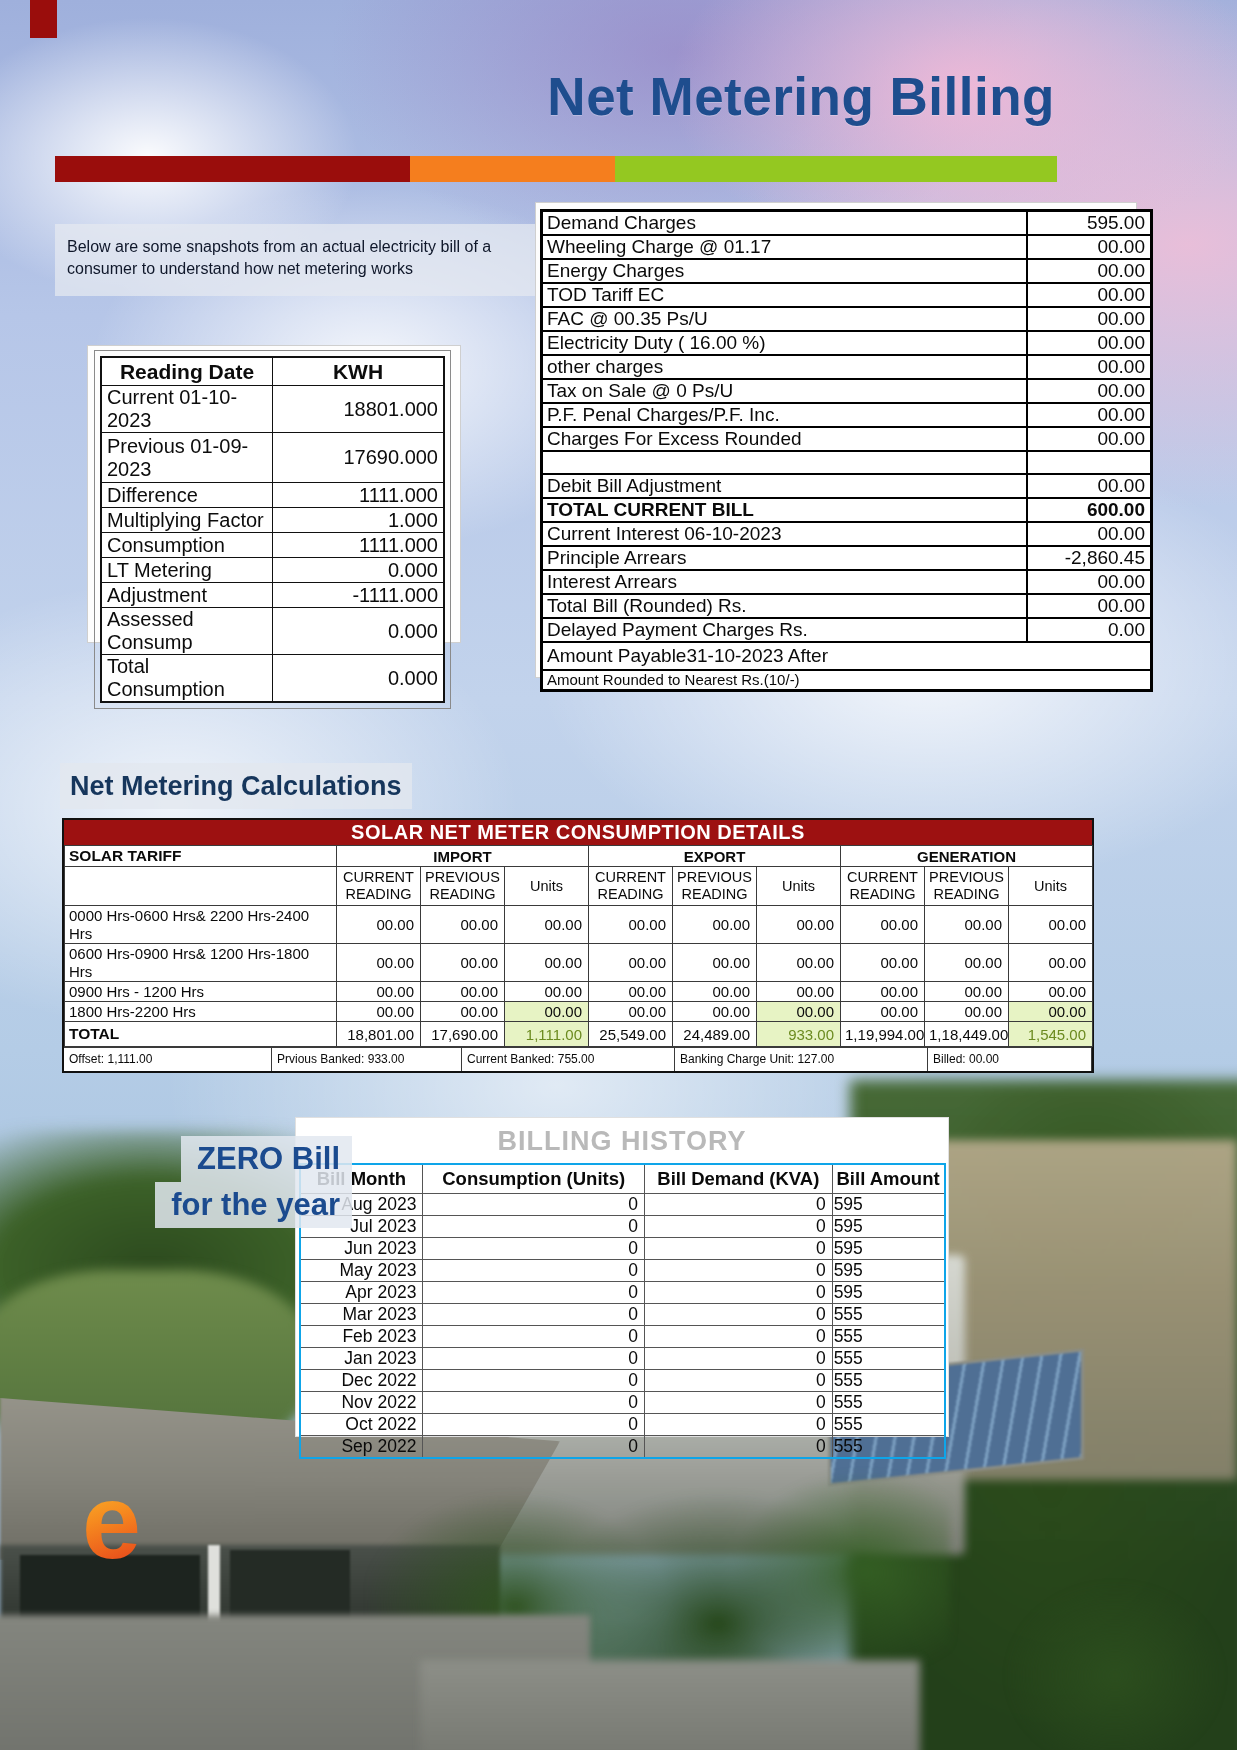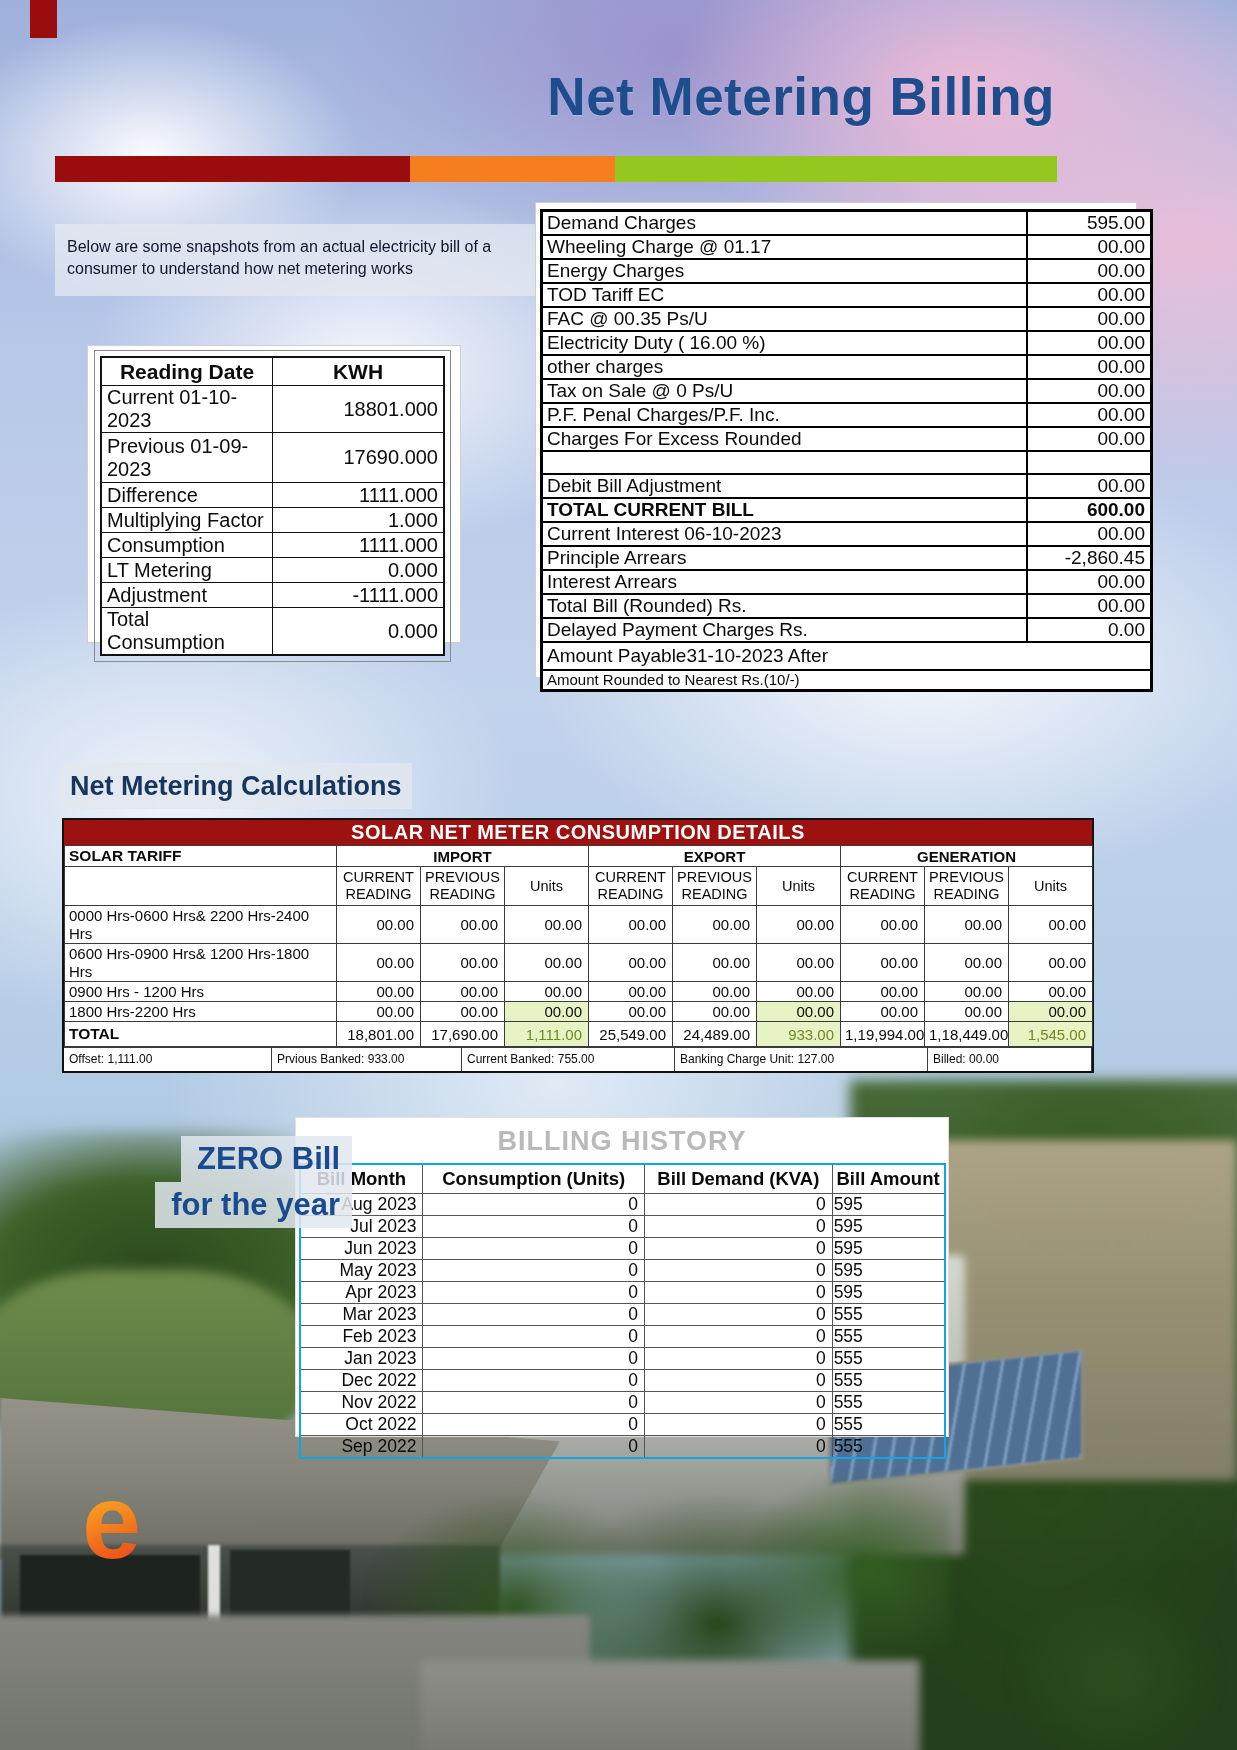--- a/index.html
+++ b/index.html
@@ -235,20 +235,24 @@
   <tr>
     <td class="lbl">LT Metering</td>
     <td class="val">0.000</td>
   </tr>
 
   <tr>
     <td class="lbl">Adjustment</td>
     <td class="val">-1111.000</td>
   </tr>
 
+  <tr>
+    <td class="lbl">Assessed Consump</td>
+    <td class="val">0.000</td>
+  </tr>
 
   <tr>
     <td class="lbl">Total Consumption</td>
     <td class="val">0.000</td>
   </tr>
 </tbody>
   </table>
 
   <div class="sheet sheet-bill"></div>
   <table class="bill-table">

